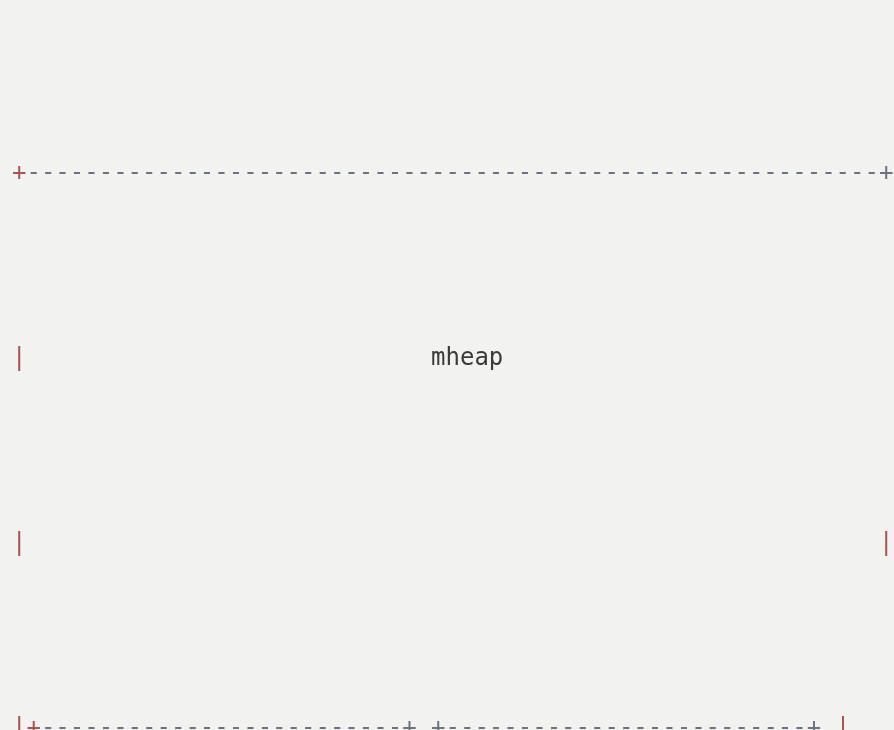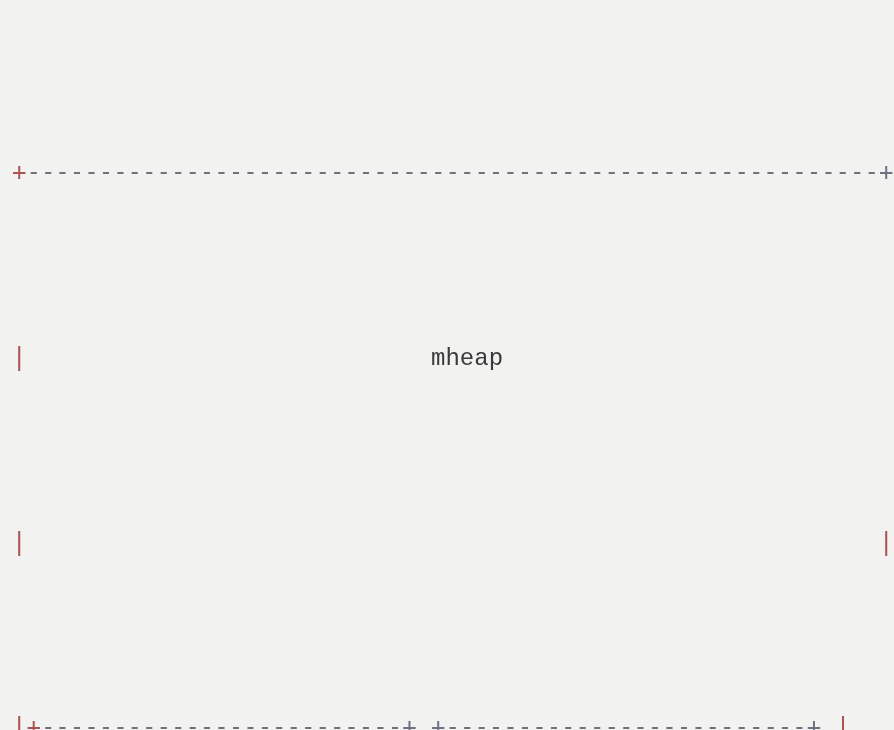--- a/index.html
+++ b/index.html
@@ -54,21 +54,21 @@
 </head>
 <body style="background: rgb(242, 242, 240);">
 
 <div id="diagram" style="background: rgb(242, 242, 240);">
   <div class="ascii-canvas">
 
     
     <div class="row"><span class="c-corner" style="color: rgb(168, 84, 80);">+</span><span class="c-rule" style="color: rgb(107, 114, 128);">-----------------------------------------------------------</span><span class="c-corner2">+</span></div>
 
     
-    <div class="row"><span class="c-bar" style="color: rgb(168, 84, 80);">|</span><span class="c-blank">                            </span><span class="c-text" style="color: rgb(58, 58, 58); font-family: Liberation Mono, monospace;">mheap</span><span class="c-blank">                           </span><span class="c-bar" style="color: rgb(168, 84, 80);">|</span></div>
+    <div class="row"><span class="c-bar" style="color: rgb(168, 84, 80);">|</span><span class="c-blank">                            </span><span class="c-text" style="color: rgb(58, 58, 58);">mheap</span><span class="c-blank">                           </span><span class="c-bar" style="color: rgb(168, 84, 80);">|</span></div>
 
     
     <div class="row"><span class="c-bar" style="color: rgb(168, 84, 80);">|</span><span class="c-blank">                                                           </span><span class="c-bar" style="color: rgb(168, 84, 80);">|</span></div>
 
     
     <div class="row"><span class="c-bar" style="color: rgb(168, 84, 80);">|</span><span class="c-corner" style="color: rgb(168, 84, 80);">+</span><span class="c-rule" style="color: rgb(107, 114, 128);">-------------------------</span><span class="c-corner2">+</span><span class="c-blank"> </span><span class="c-corner2">+</span><span class="c-rule" style="color: rgb(107, 114, 128);">-------------------------</span><span class="c-corner2">+</span><span class="c-blank"> </span><span class="c-bar" style="color: rgb(168, 84, 80);">|</span></div>
 
     
     
 

